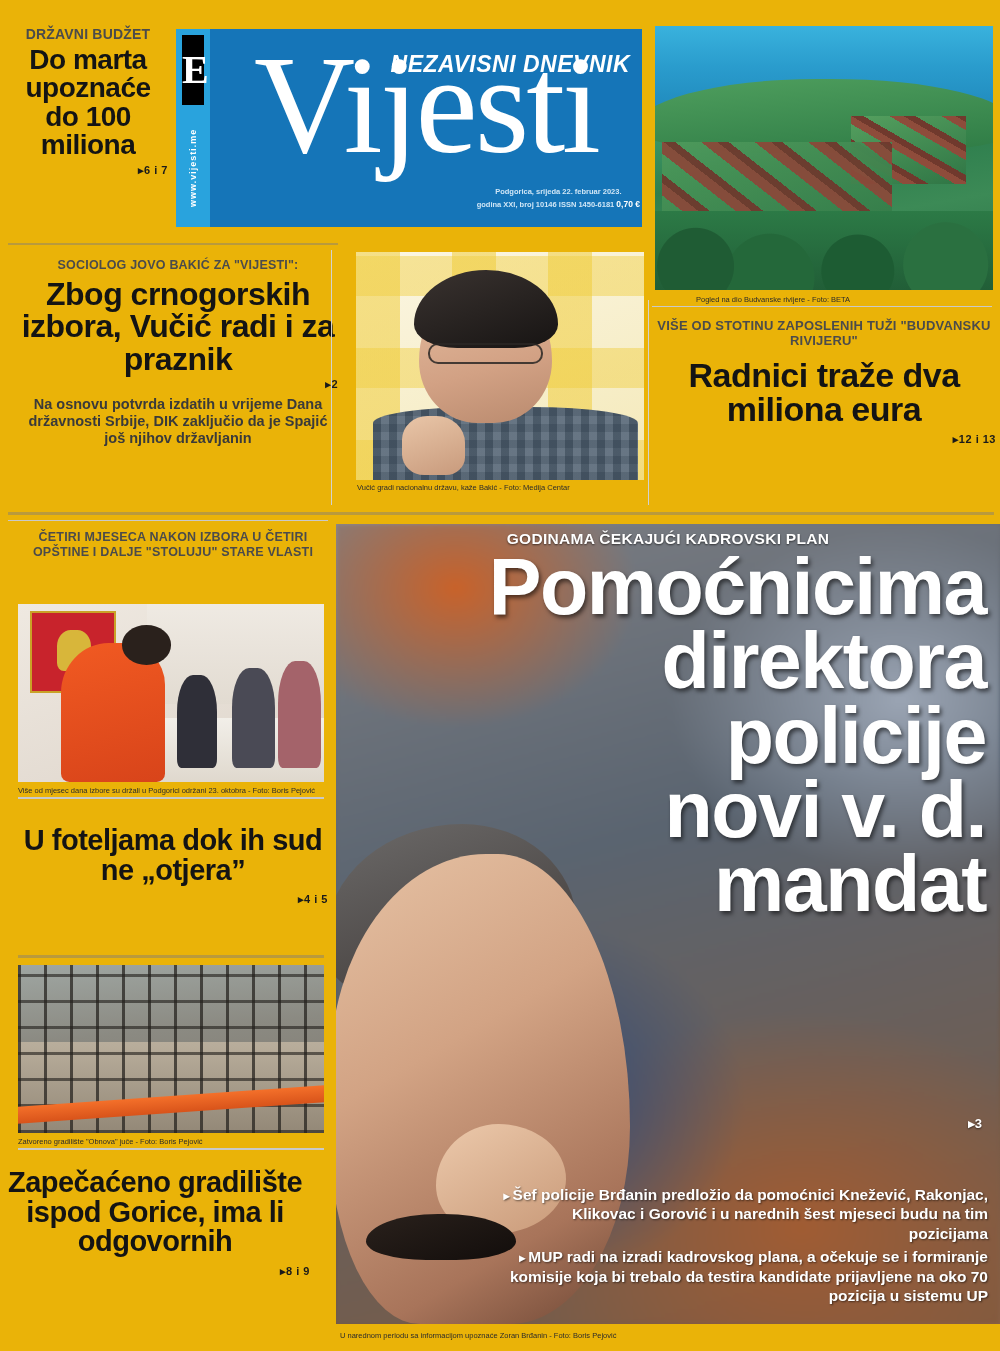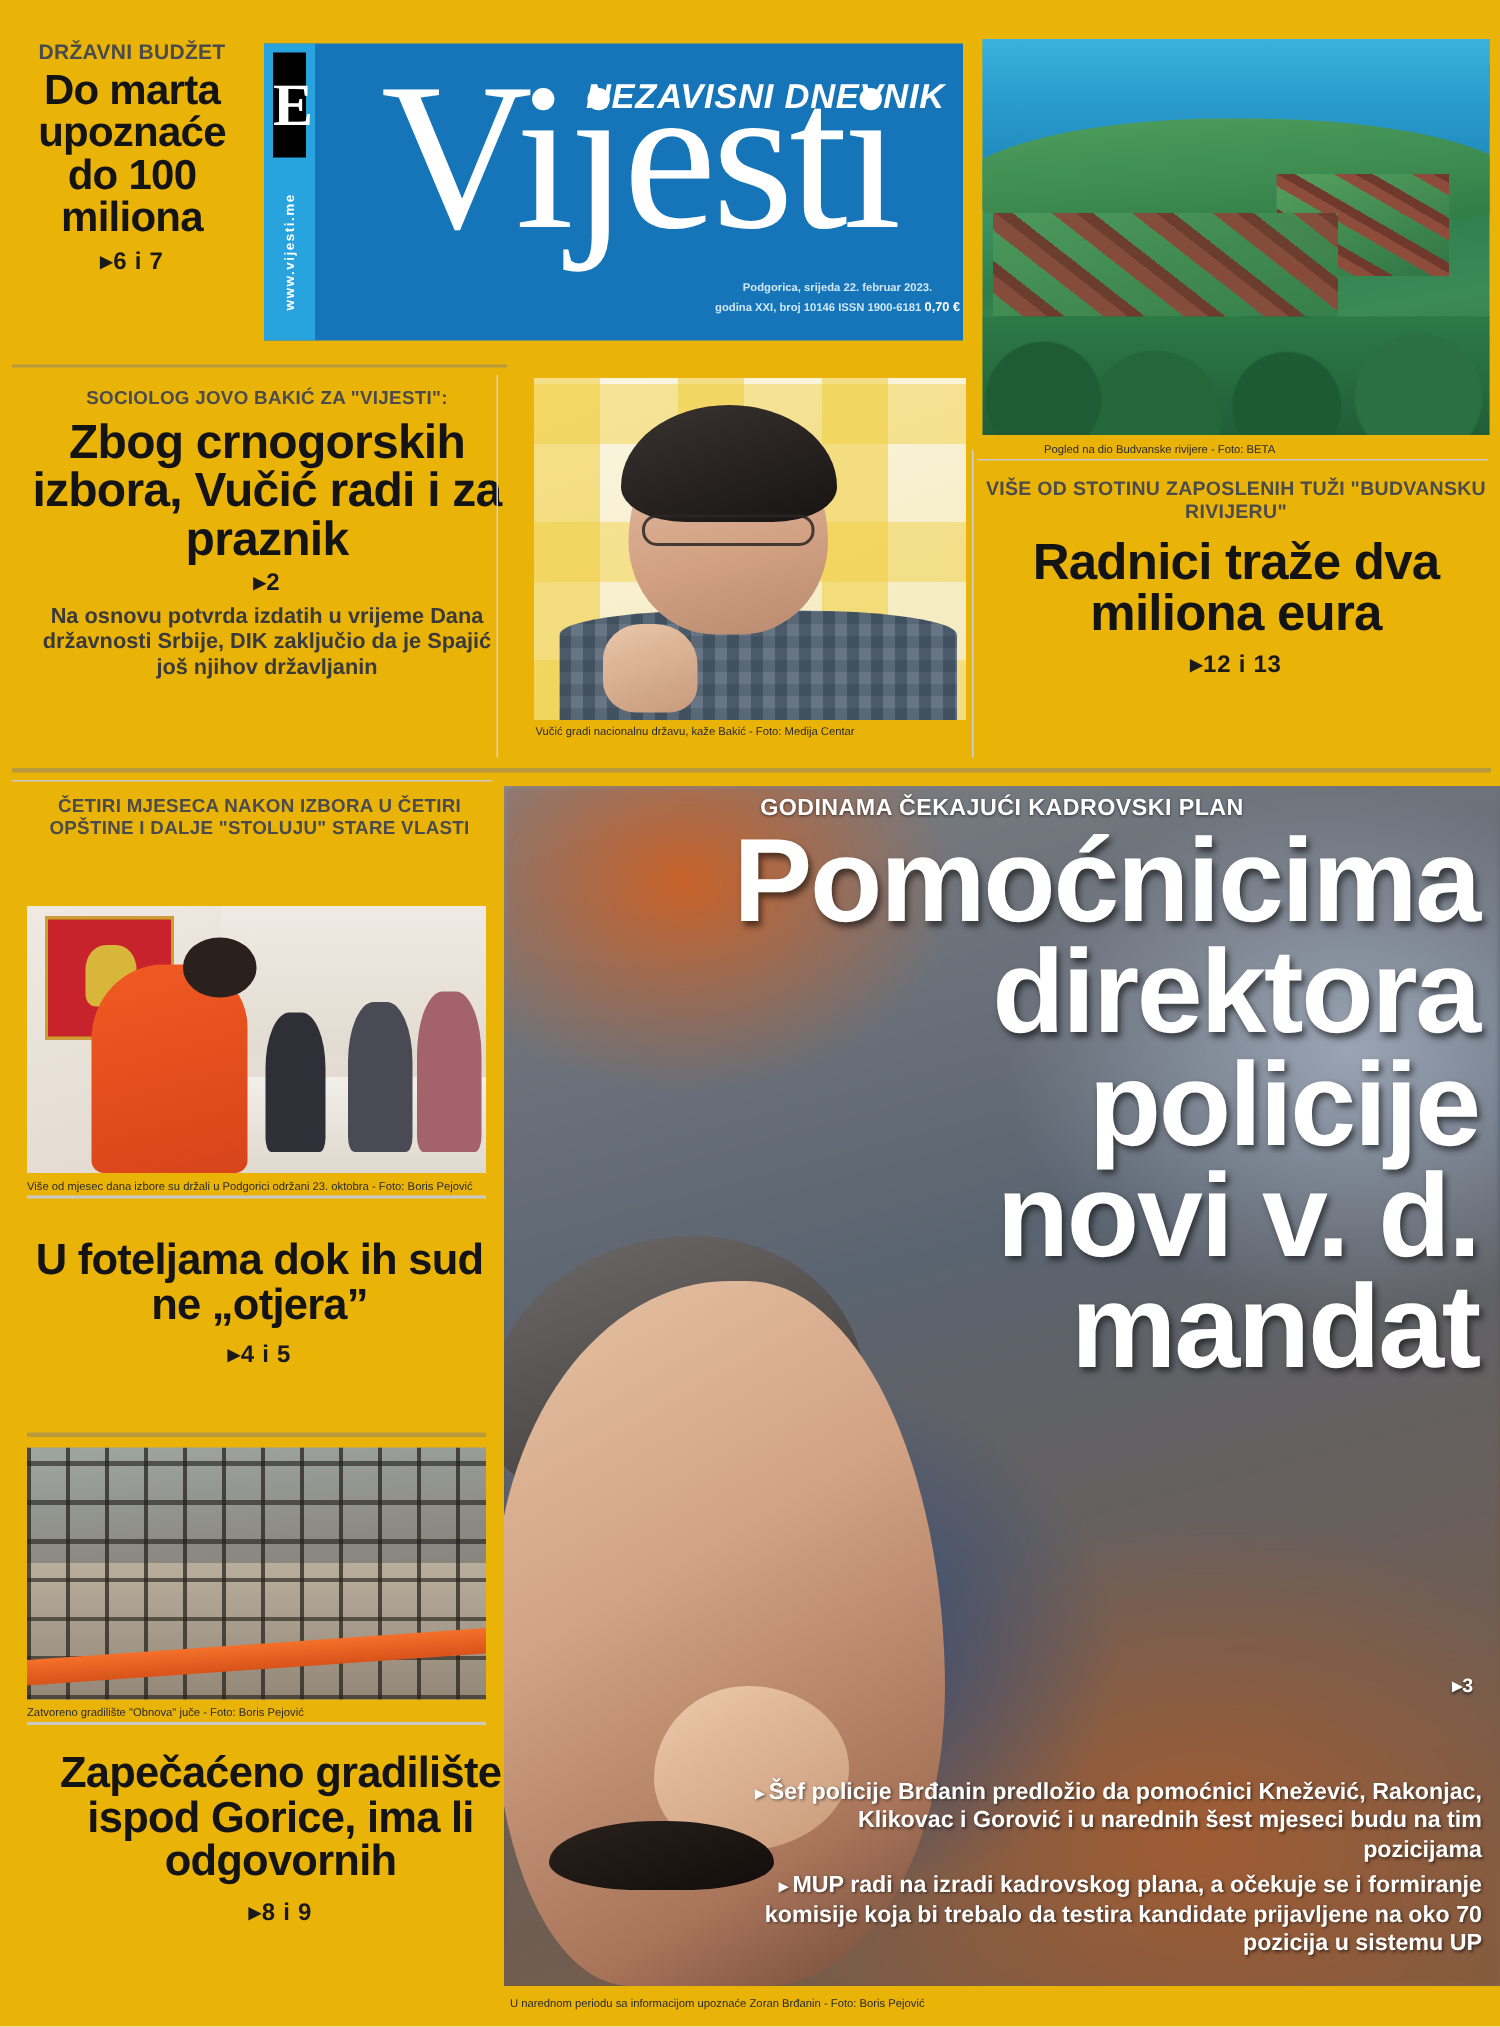--- a/index.html
+++ b/index.html
@@ -11,21 +11,21 @@
   }
   .page { position: relative; width: 1000px; height: 1351px; background:#eab308; }
 
   
   .kicker {
     font-weight: 700; text-transform: uppercase;
     color: #4b4b4b; text-align: center;
     letter-spacing: .2px; line-height: 1.18;
   }
   .hl { font-weight: 700; color: #141414; text-align: center; line-height: 1.02; letter-spacing:-.5px;}
-  .pagerefs { text-align:center; font-weight:700; color:#1a1a1a; font-size:16px; letter-spacing:.5px;}
+  .pagerefs { text-align:right; font-weight:700; color:#1a1a1a; font-size:11px; letter-spacing:.5px;}
   .caption { font-size: 7.5px; color:#2b2b2b; line-height:1.35; }
   .rule-gold { background:#b99a3c; }
   .rule-thin { background:#c9c9c9; }
 
   
   .teaser-left {
     position:absolute; left:8px; top:26px; width:160px; text-align:center;
   }
   .teaser-left .kicker { font-size:14px; }
   .teaser-left .hl { font-size:28px; margin-top:3px; }
@@ -298,21 +298,21 @@
   .teaser-radnici .hl { font-size:34px; margin-top:9px; }
   .teaser-radnici .pagerefs { margin-top:6px; }
 
   .teaser-fotelje { position:absolute; left:18px; top:826px; width:310px; }
   .teaser-fotelje .hl { font-size:29px; }
   .teaser-fotelje .pagerefs { margin-top:8px; }
 
   .teaser-izbori { position:absolute; left:18px; top:530px; width:310px; }
   .teaser-izbori .kicker { font-size:12.5px; }
 
-  .teaser-gorica { position:absolute; left:32px; top:1168px; width:310px; }
+  .teaser-gorica { position:absolute; left:0; top:1168px; width:310px; }
   .teaser-gorica .hl { font-size:29px; }
   .teaser-gorica .pagerefs { margin-top:8px; }
 
   
   .cap-riviera { position:absolute; left:656px; top:295px; width:330px;padding-left:40px; }
   .cap-bakic   { position:absolute; left:357px; top:483px; width:290px; }
   .cap-vote    { position:absolute; left:18px; top:786px; width:300px; }
   .cap-site    { position:absolute; left:18px; top:1137px; width:300px; }
 
   .r1 { position:absolute; left:8px;  top:243px; width:330px; height:2px; }
@@ -338,21 +338,21 @@
 
   <div class="masthead">
     <div class="sidebar-strip"></div>
     <div class="sq-logo">E</div>
     <div class="url-vert">www.vijesti.me</div>
     <div class="nezavisni">NEZAVISNI DNEVNIK</div>
     <div class="wordmark">Vijesti</div>
     <div class="dateline">
       <div>Podgorica, srijeda 22. februar 2023.</div>
       <div>
-        <span>godina XXI, broj 10146  ISSN 1900-6181</span>
+        <span>godina XXI, broj 10146  ISSN 1450-6181</span>
         <span class="price">0,70 €</span>
       </div>
     </div>
   </div>
 
   <div class="photo photo-riviera">
     <div class="sea"></div>
     <div class="shore"></div>
     <div class="roofs2"></div>
     <div class="roofs"></div>

